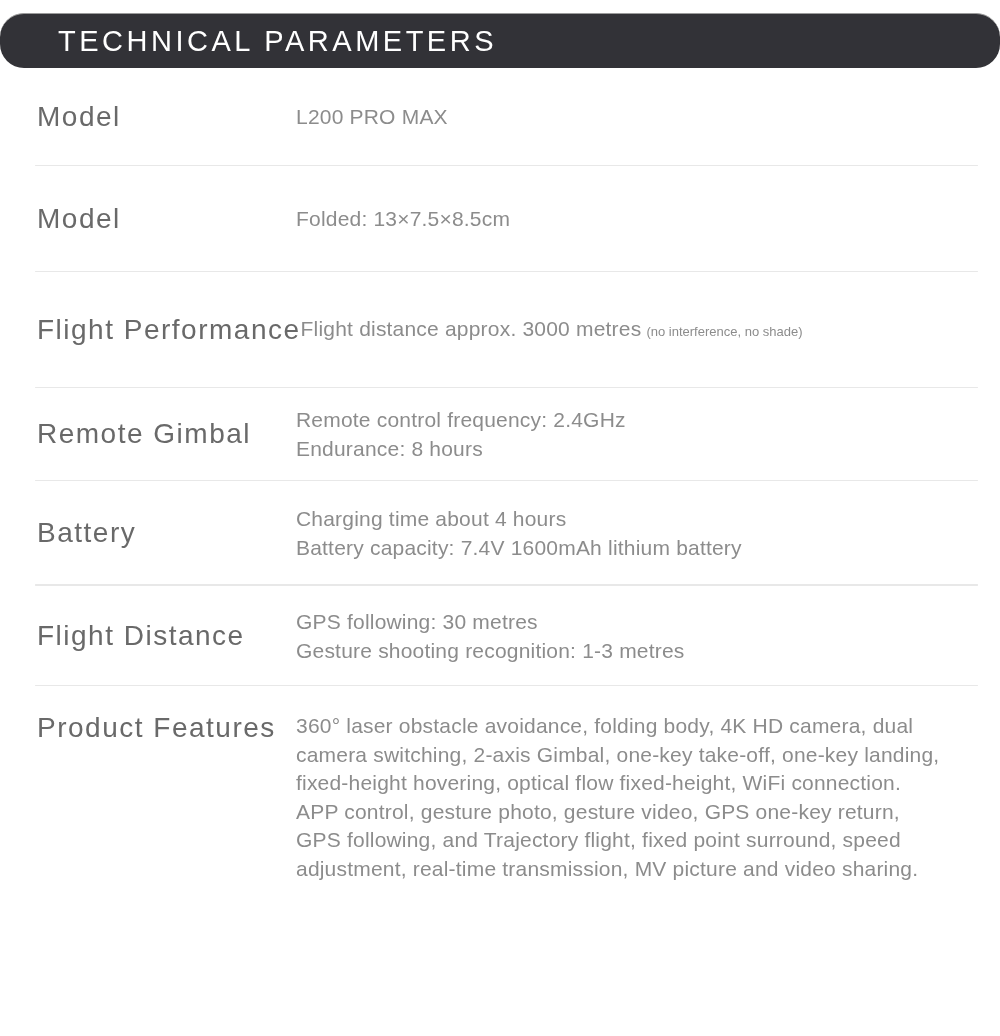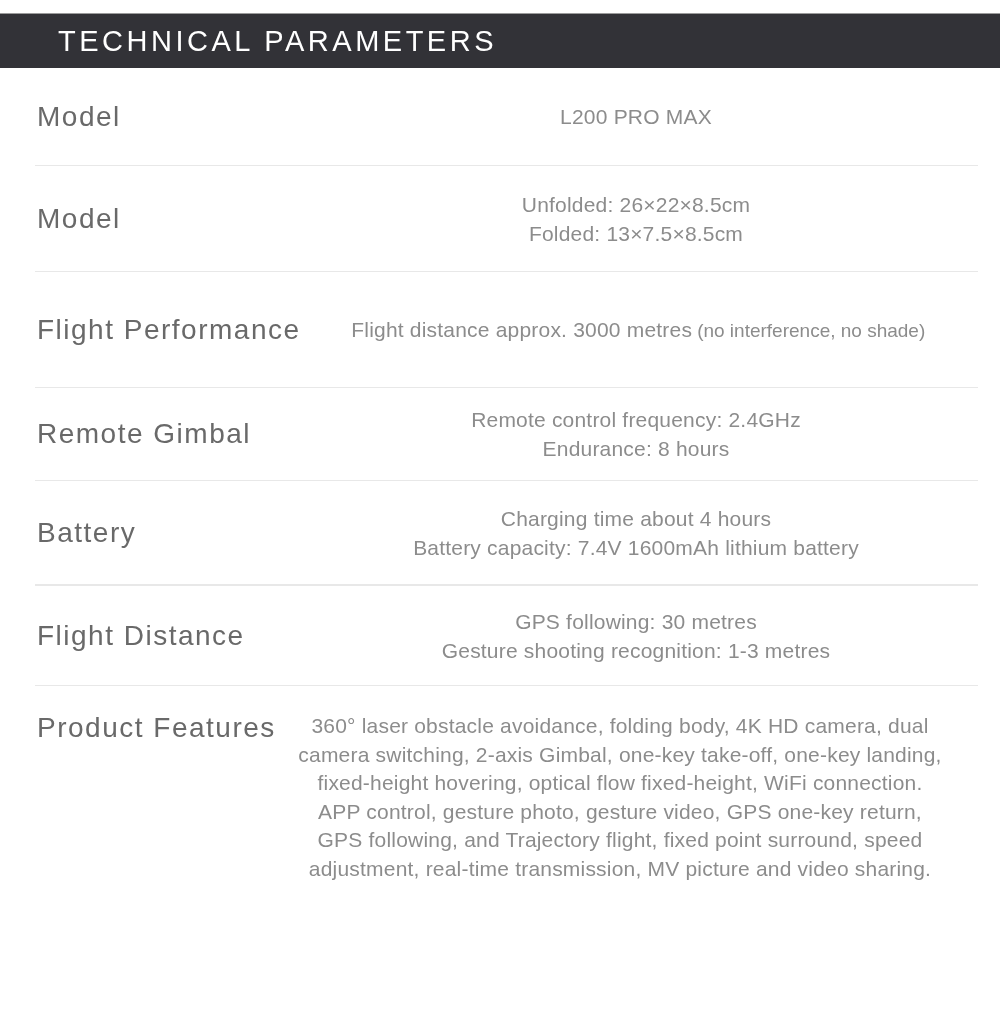--- a/index.html
+++ b/index.html
@@ -3,21 +3,21 @@
 <meta charset="utf-8">
 <style>
   :root {
     --header-bar: #323237;
     --header-text: #ffffff;
     --label: #696969;
     --value: #8c8c8c;
     --divider: #e8e8e8;
     --bar-top-line: #9b9b9b;
   }
-  * { margin: 0; padding: 0; box-sizing: border-box; }
+  * { margin: 0; padding: 0; box-sizing: border-box; border-radius: 24px; }
   html, body { background: #ffffff; }
   body {
     width: 1000px;
     height: 1036px;
     overflow: hidden;
     font-family: "Liberation Sans", sans-serif;
     position: relative;
   }
   .top-strip { height: 13px; background: #ffffff; }
   .header-bar {
@@ -62,25 +62,24 @@
     color: var(--label, #696969);
     white-space: nowrap;
   }
   .spec-row.r8 .spec-label { line-height: 28px; padding-top: 2px; }
   .spec-value {
     flex: 1 1 auto;
     padding-right: 24px;
     color: var(--value, #8c8c8c);
     font-size: 21px;
     letter-spacing: 0.2px;
-    text-align: center;
   }
   .vline { line-height: 29px; white-space: nowrap; }
   .vline .note {
-    font-size: 19px;
+    font-size: 13px;
     margin-left: 5px;
     letter-spacing: 0;
     margin-top: 24px;
   }
   .paragraph {
     line-height: 28.6px;
     white-space: normal;
     max-width: 648px;
   }
   .divider {
@@ -105,21 +104,20 @@
     <div class="spec-label">Model</div>
     <div class="spec-value">
       <div class="vline">L200 PRO MAX</div>
     </div>
   </div>
   <div class="divider"></div>
 
   <div class="spec-row r2">
     <div class="spec-label">Model</div>
     <div class="spec-value">
-      <div class="vline">Unfolded: 26×22×8.5cm</div>
       <div class="vline">Folded: 13×7.5×8.5cm</div>
     </div>
   </div>
   <div class="divider"></div>
 
   <div class="spec-row r3">
     <div class="spec-label">Flight Performance</div>
     <div class="spec-value">
       <div class="vline"><span>Flight distance approx. 3000 metres</span><span class="note">(no interference, no shade)</span></div>
     </div>

